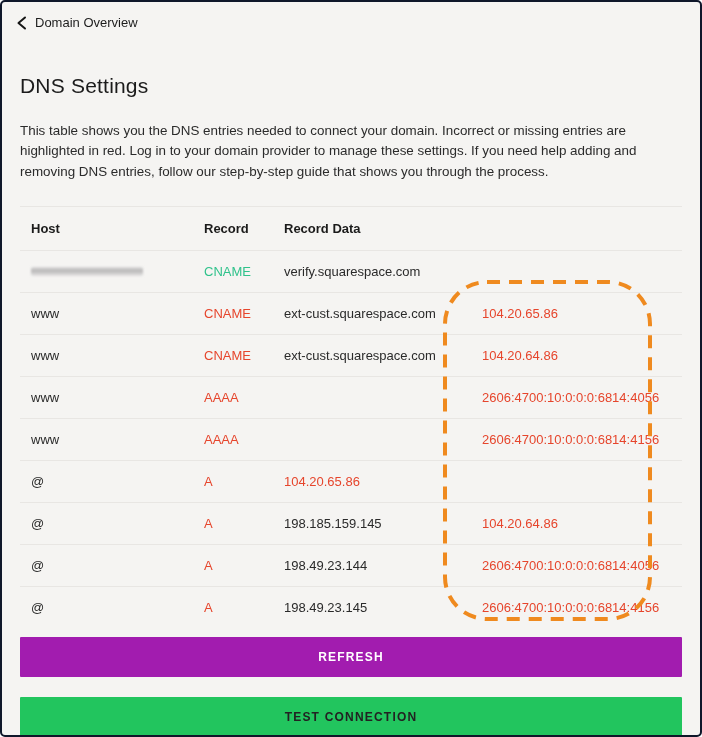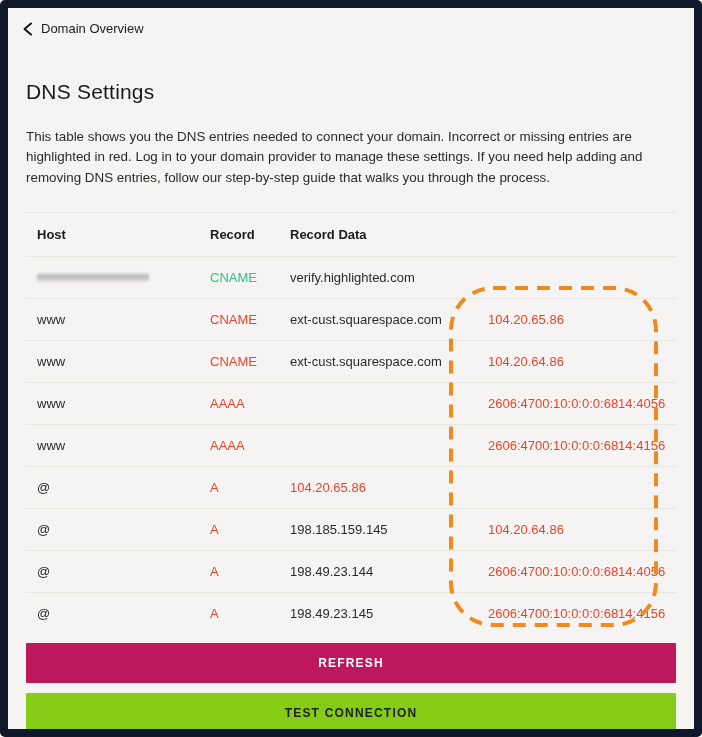--- a/index.html
+++ b/index.html
@@ -1,18 +1,18 @@
 <!DOCTYPE html>
 <html><head>
 <meta charset="utf-8">
 <style>
   html,body{margin:0;padding:0;background:#ffffff;}
   .page{
     width:702px;height:737px;box-sizing:border-box;position:relative;
-    border:8px solid #0f172a;border-radius:5px;background:#f5f4f2;
+    border:2px solid #0f172a;border-radius:5px;background:#f5f4f2;
     font-family:"Liberation Sans",sans-serif;color:#222;overflow:hidden;
   }
   
   .topbar{padding:13px 14px 0;}
   .back-link{display:inline-flex;align-items:center;gap:7px;cursor:pointer;}
   .back-link svg{display:block;}
   .back-label{font-size:13px;color:#1d1d1d;}
   
   .page-title{margin:40px 18px 0;font-size:21px;font-weight:normal;color:#1b1b1b;letter-spacing:.2px;}
   
@@ -33,22 +33,22 @@
   .redacted{
     width:112px;height:9px;border-radius:2px;
     background:linear-gradient(180deg,#dcdcdc 0%,#b7b6b6 45%,#c9c8c8 60%,#e3e2e2 100%);
     filter:blur(1.3px);
   }
   
   .btn{
     margin:0 18px;height:40px;display:flex;align-items:center;justify-content:center;
     font-size:12px;font-weight:bold;letter-spacing:1.2px;border-radius:1px;cursor:pointer;
   }
-  .btn-refresh{margin-top:9px;background:#be185d;color:#ffffff;}
-  .btn-test{margin-top:10px;background:#84cc16;color:#222222;}
+  .btn-refresh{margin-top:9px;background:#a21caf;color:#ffffff;}
+  .btn-test{margin-top:20px;background:#22c55e;color:#222222;}
   
   .highlight-svg{position:absolute;left:439px;top:276px;pointer-events:none;}
 </style>
 </head>
 <body>
 
 <div class="page">
 
   <div class="topbar">
     <div class="back-link">
@@ -56,35 +56,35 @@
         <svg width="12" height="14" viewBox="0 0 12 14">
           <polyline points="9,1.5 2.5,7 9,12.5" fill="none" stroke="#161616" stroke-width="2" stroke-linecap="round" stroke-linejoin="round"></polyline>
         </svg>
       </span>
       <span class="back-label">Domain Overview</span>
     </div>
   </div>
 
   <div class="page-title">DNS Settings</div>
 
-  <div class="desc"><span>This table shows you the DNS entries needed to connect your domain. Incorrect or missing entries are highlighted in red. Log in to your domain provider to manage these settings. If you need help adding and removing DNS entries, follow our </span><a>step-by-step guide</a><span> that walks you through the process.</span></div>
+  <div class="desc"><span>This table shows you the DNS entries needed to connect your domain. Incorrect or missing entries are highlighted in red. Log in to your domain provider to manage these settings. If you need help adding and removing DNS entries, follow our </span><a>step-by-step guide</a><span> that shows you through the process.</span></div>
 
   <div class="dns-table">
     <div class="thead">
       <div class="hcell first">Host</div>
       <div class="hcell">Record</div>
       <div class="hcell">Record Data</div>
     </div>
     <div id="table-body">
         <div class="trow">
           <div class="cell first">
             <div class="redacted"></div>
           </div>
           <div class="cell ok">CNAME</div>
-          <div class="cell ">verify.highlighted.com</div>
+          <div class="cell ">verify.squarespace.com</div>
         </div>
         <div class="trow">
           <div class="cell first">www</div>
           <div class="cell err">CNAME</div>
           <div class="cell ">ext-cust.squarespace.com</div>
           <div class="cell err">104.20.65.86</div>
         </div>
         <div class="trow">
           <div class="cell first">www</div>
           <div class="cell err">CNAME</div>

